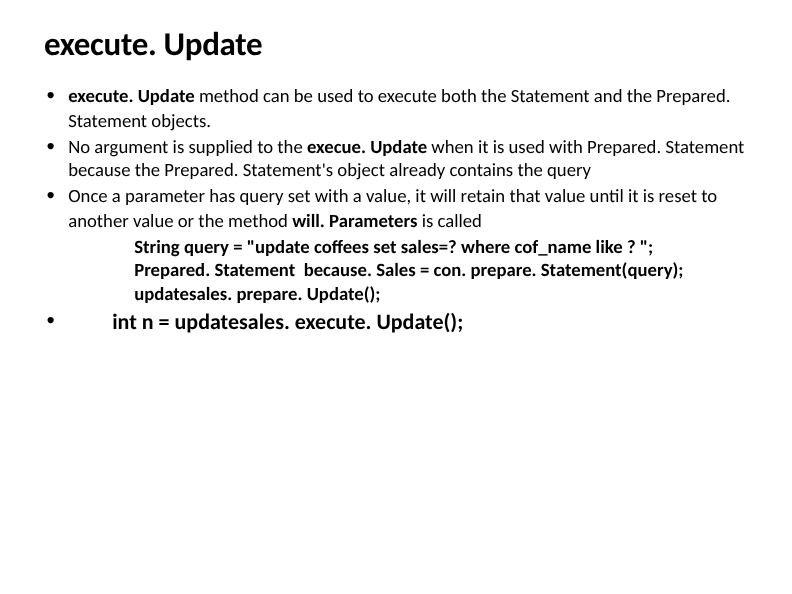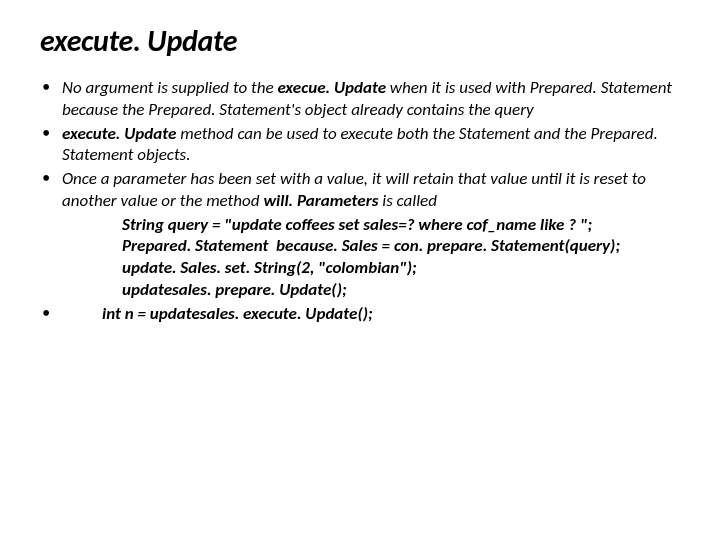--- a/index.html
+++ b/index.html
@@ -1,15 +1,15 @@
 <!DOCTYPE html>
 <html><head>
 <meta charset="utf-8">
 <style>
-  * { margin: 0; padding: 0; box-sizing: border-box; font-style: italic; }
+  * { margin: 0; padding: 0; box-sizing: border-box; }
   body {
     width: 720px;
     height: 540px;
     background: #ffffff;
     font-family: Calibri, Arial, sans-serif;
     color: #000;
     padding: 22px 40px 20px 40px;
     overflow: hidden;
   }
   .title {
@@ -39,44 +39,43 @@
   .code-block {
     margin: 2px 0 2px 60px;
     font-weight: 700;
     font-size: 17px;
     line-height: 1.28;
   }
   .code-block div { white-space: pre; }
   .code-inline {
     margin: 0 0 2px 40px;
     font-weight: 700;
-    font-size: 17px;
+    font-size: 20px;
   }
 </style>
 </head>
 <body>
 
 <div class="title">execute. Update</div>
 
 <ul class="bullets">
 
   <li>
+    <span class="bold">execute. Update </span><span>method can be used to execute both the Statement and the Prepared. Statement objects.</span>
+  </li>
+
+  <li>
     <span>No argument is supplied to the </span><span class="bold">execue. Update</span><span> when it is used with Prepared. Statement  because the Prepared. Statement's  object  already contains the query</span>
   </li>
 
   <li>
-    <span class="bold">execute. Update </span><span>method can be used to execute both the Statement and the Prepared. Statement objects.</span>
-  </li>
-
-  <li>
-    <span>Once a parameter has been set with a value, it will retain that value until it is reset to another value or the method </span><span class="bold">will. Parameters</span><span> is called</span>
+    <span>Once a parameter has query set with a value, it will retain that value until it is reset to another value or the method </span><span class="bold">will. Parameters</span><span> is called</span>
     <div class="code-block">
       <div>String query = "update coffees set sales=? where cof_name like ? ";</div>
       <div>Prepared. Statement  because. Sales = con. prepare. Statement(query);</div>
-      <div>update. Sales. set. String(2, "colombian");</div>
       <div>updatesales. prepare. Update();</div>
     </div>
   </li>
 
   <li>
     <div class="code-inline">int  n = updatesales. execute. Update();</div>
   </li>
 
 </ul>
 

